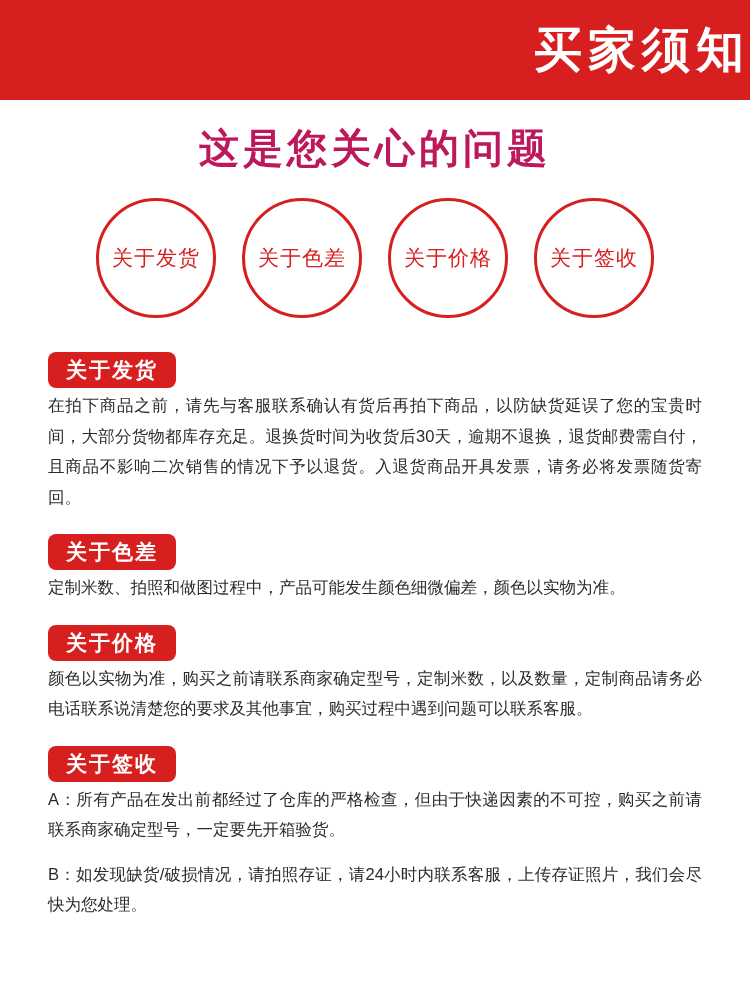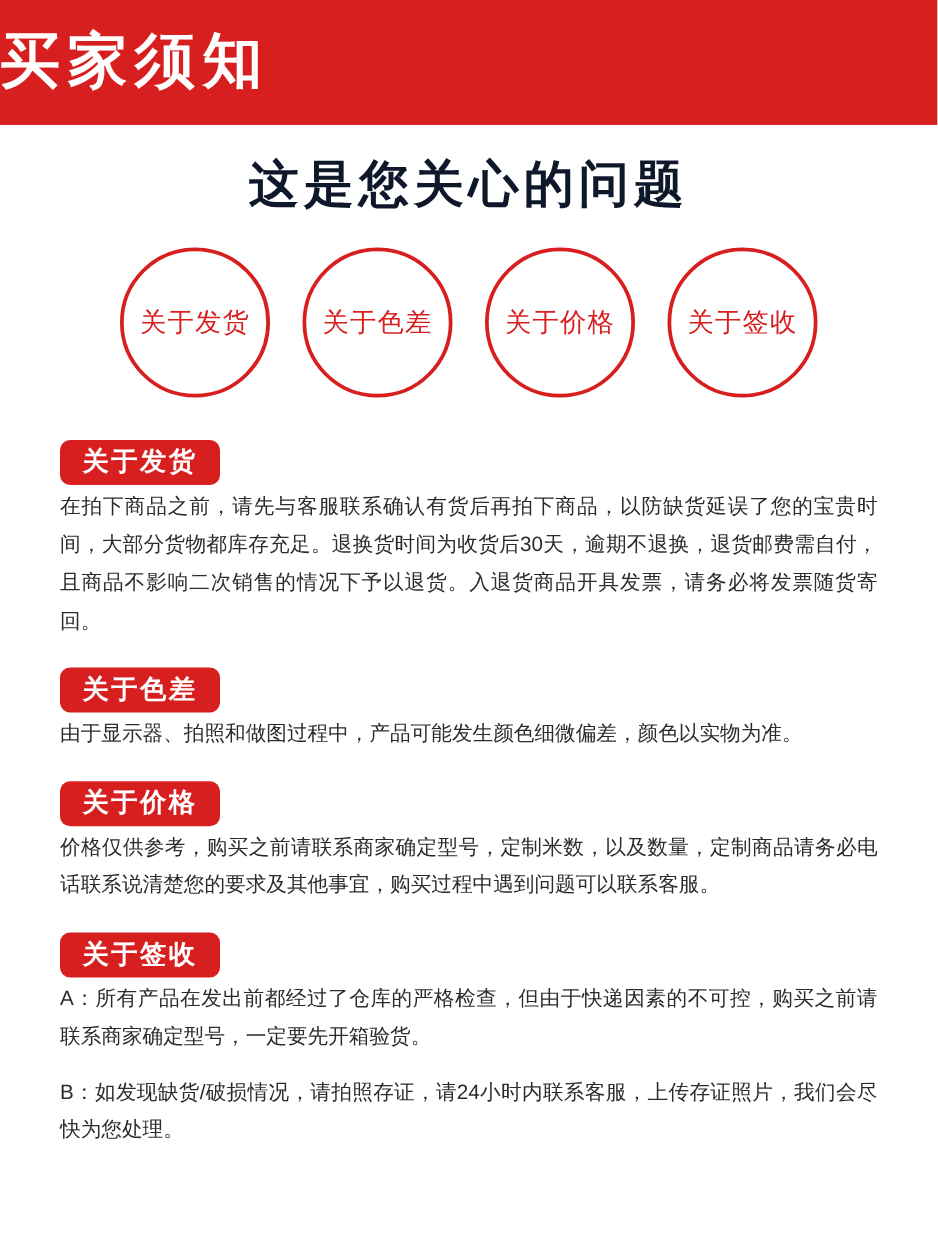--- a/index.html
+++ b/index.html
@@ -23,39 +23,39 @@
     background: #ffffff;
   }
 
   
   .banner {
     width: 750px;
     height: 100px;
     background: #d81f1f;
     display: flex;
     align-items: center;
-    justify-content: flex-start;
+    justify-content: flex-end;
   }
   .banner-title {
     color: #ffffff;
     font-size: 48px;
     font-weight: bold;
     letter-spacing: 6px;
     line-height: 1;
   }
 
   
   .subhead-wrap {
     width: 750px;
     text-align: center;
     margin-top: 26px;
   }
   .subhead {
     display: inline-block;
-    color: #0f172a;
+    color: #be185d;
     font-size: 40px;
     font-weight: bold;
     letter-spacing: 4px;
     line-height: 1.1;
   }
 
   
   .circles {
     display: flex;
     justify-content: center;
@@ -141,26 +141,26 @@
 
   <div class="sections">
 
     <div class="section">
       <div class="tag">关于发货</div>
       <div class="body-text">在拍下商品之前，请先与客服联系确认有货后再拍下商品，以防缺货延误了您的宝贵时间，大部分货物都库存充足。退换货时间为收货后30天，逾期不退换，退货邮费需自付，且商品不影响二次销售的情况下予以退货。入退货商品开具发票，请务必将发票随货寄回。</div>
     </div>
 
     <div class="section">
       <div class="tag">关于色差</div>
-      <div class="body-text">由于显示器、拍照和做图过程中，产品可能发生颜色细微偏差，颜色以实物为准。</div>
+      <div class="body-text">定制米数、拍照和做图过程中，产品可能发生颜色细微偏差，颜色以实物为准。</div>
     </div>
 
     <div class="section">
       <div class="tag">关于价格</div>
-      <div class="body-text">价格仅供参考，购买之前请联系商家确定型号，定制米数，以及数量，定制商品请务必电话联系说清楚您的要求及其他事宜，购买过程中遇到问题可以联系客服。</div>
+      <div class="body-text">颜色以实物为准，购买之前请联系商家确定型号，定制米数，以及数量，定制商品请务必电话联系说清楚您的要求及其他事宜，购买过程中遇到问题可以联系客服。</div>
     </div>
 
     <div class="section">
       <div class="tag">关于签收</div>
       <div class="body-text gap-sm">A：所有产品在发出前都经过了仓库的严格检查，但由于快递因素的不可控，购买之前请联系商家确定型号，一定要先开箱验货。</div>
       <div class="body-text p2">B：如发现缺货/破损情况，请拍照存证，请24小时内联系客服，上传存证照片，我们会尽快为您处理。</div>
     </div>
 
   </div>
 </div>

